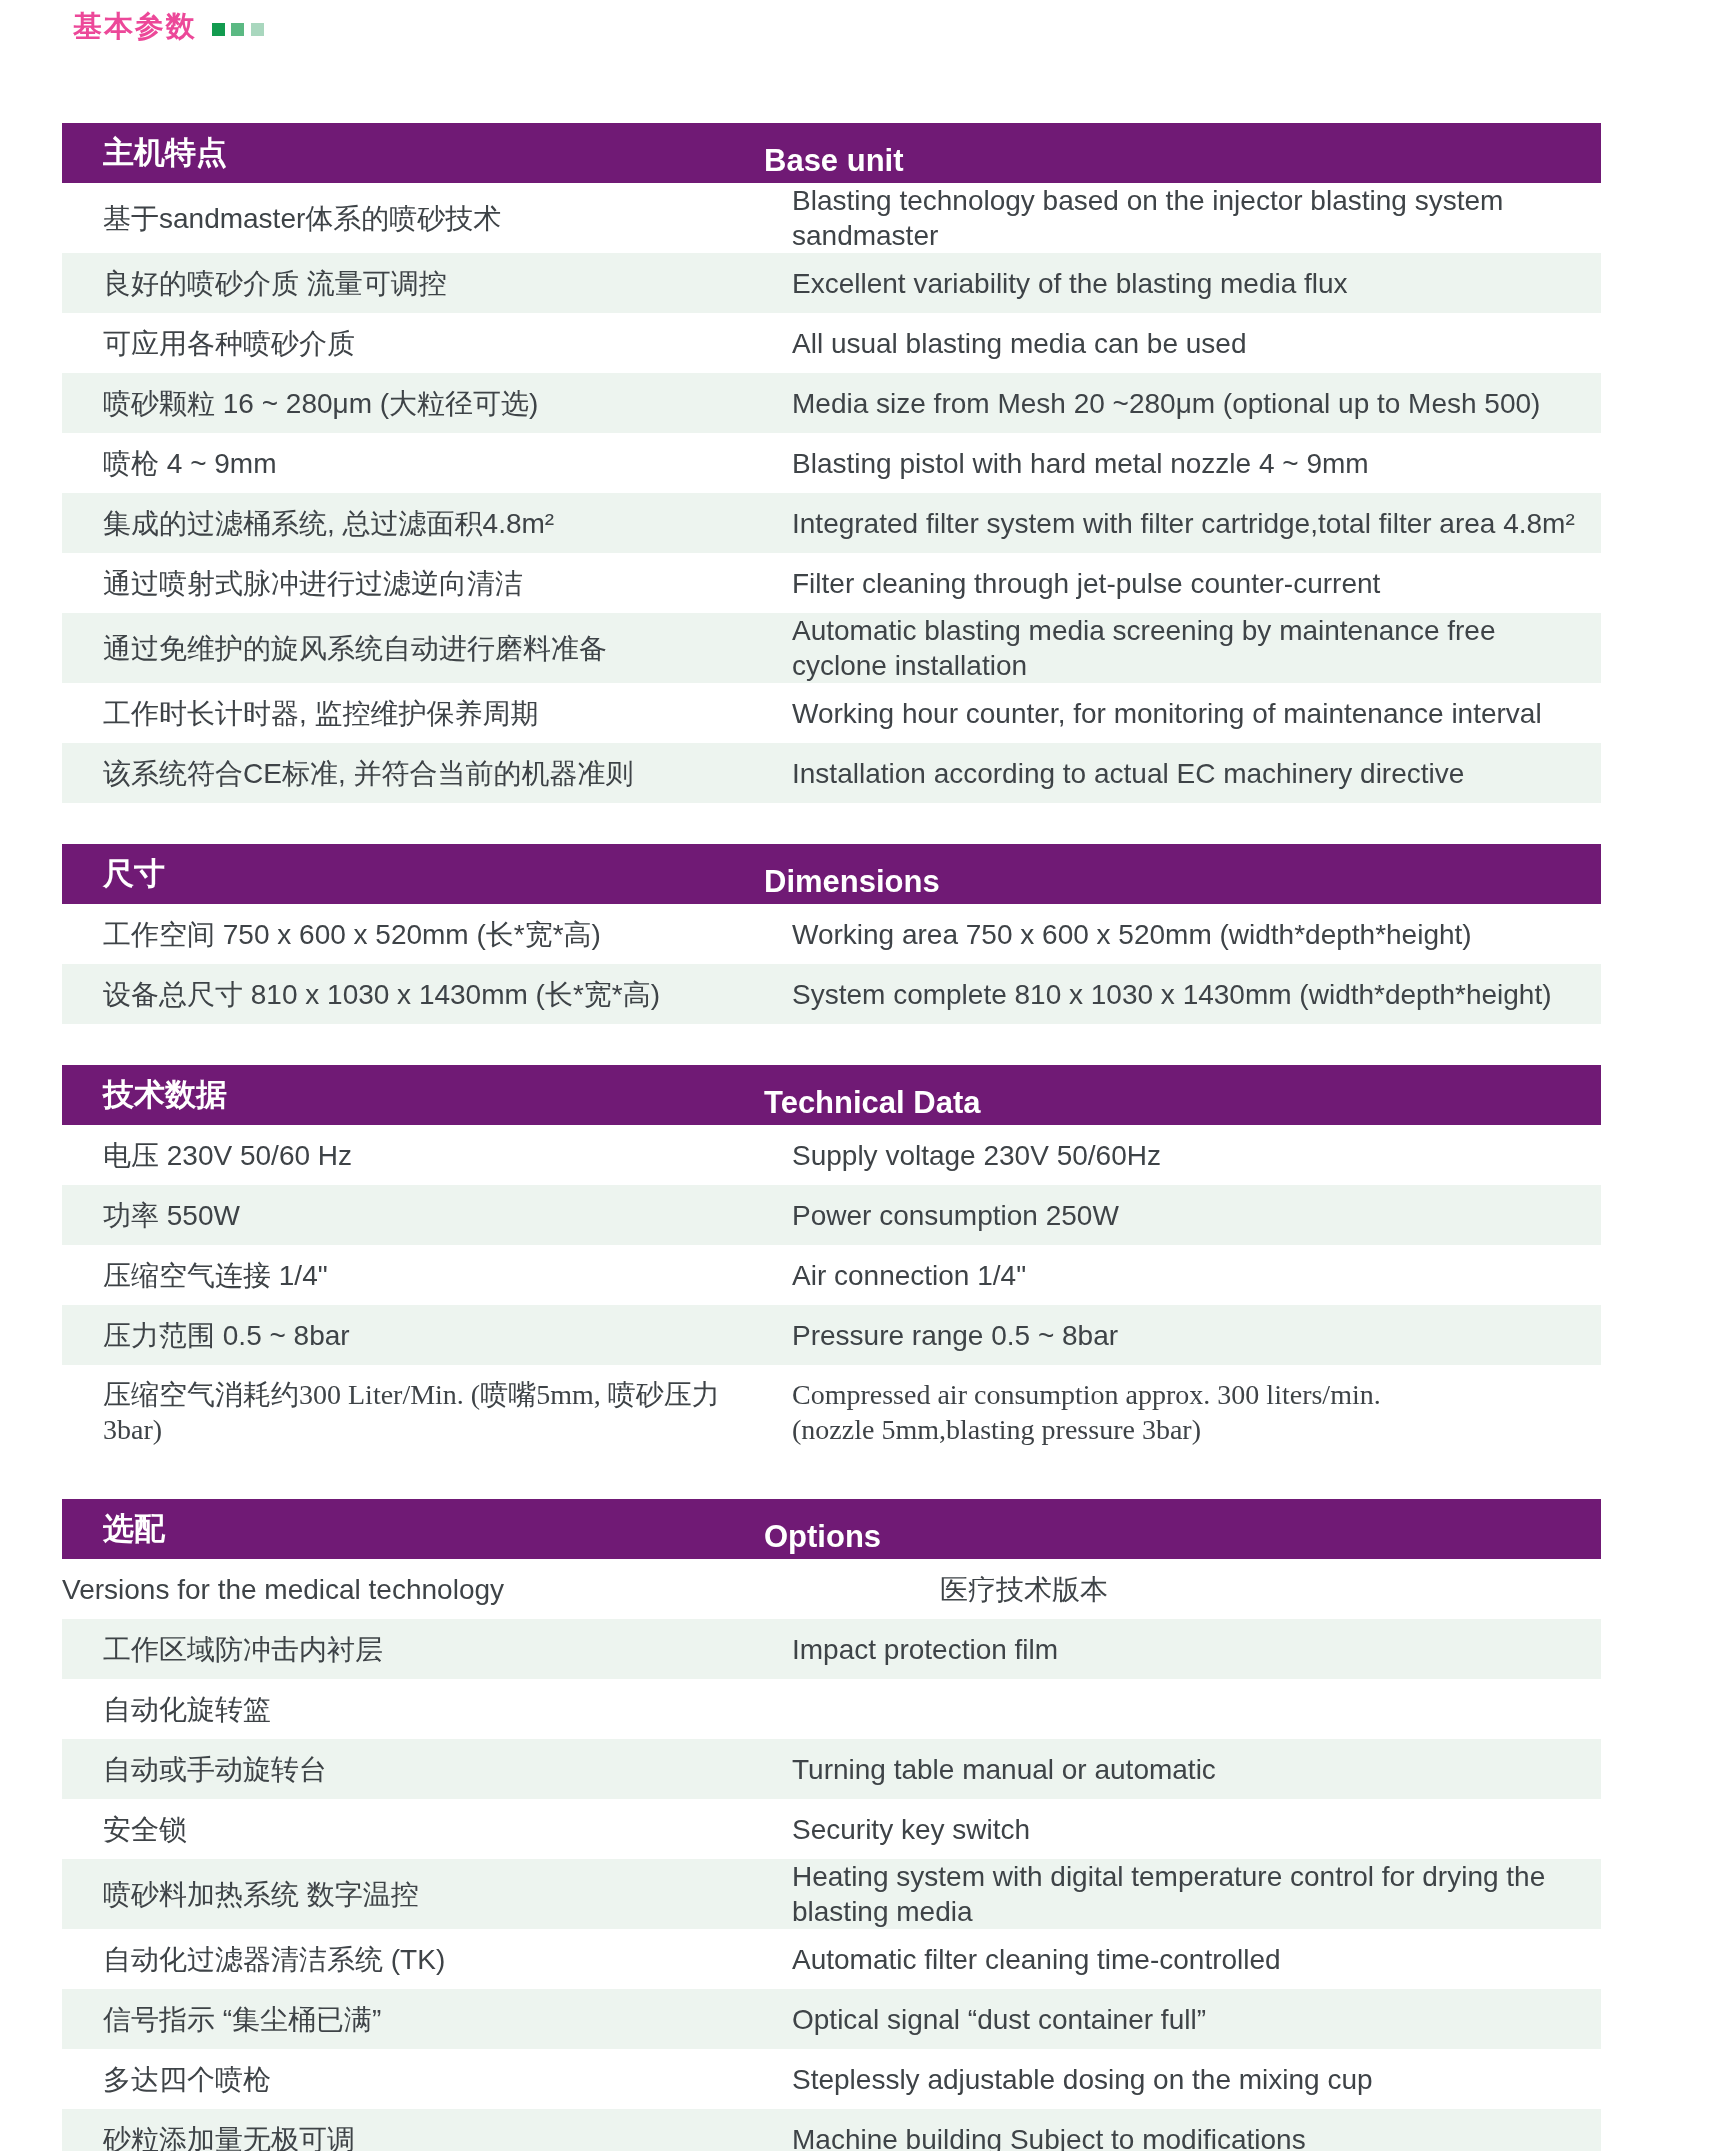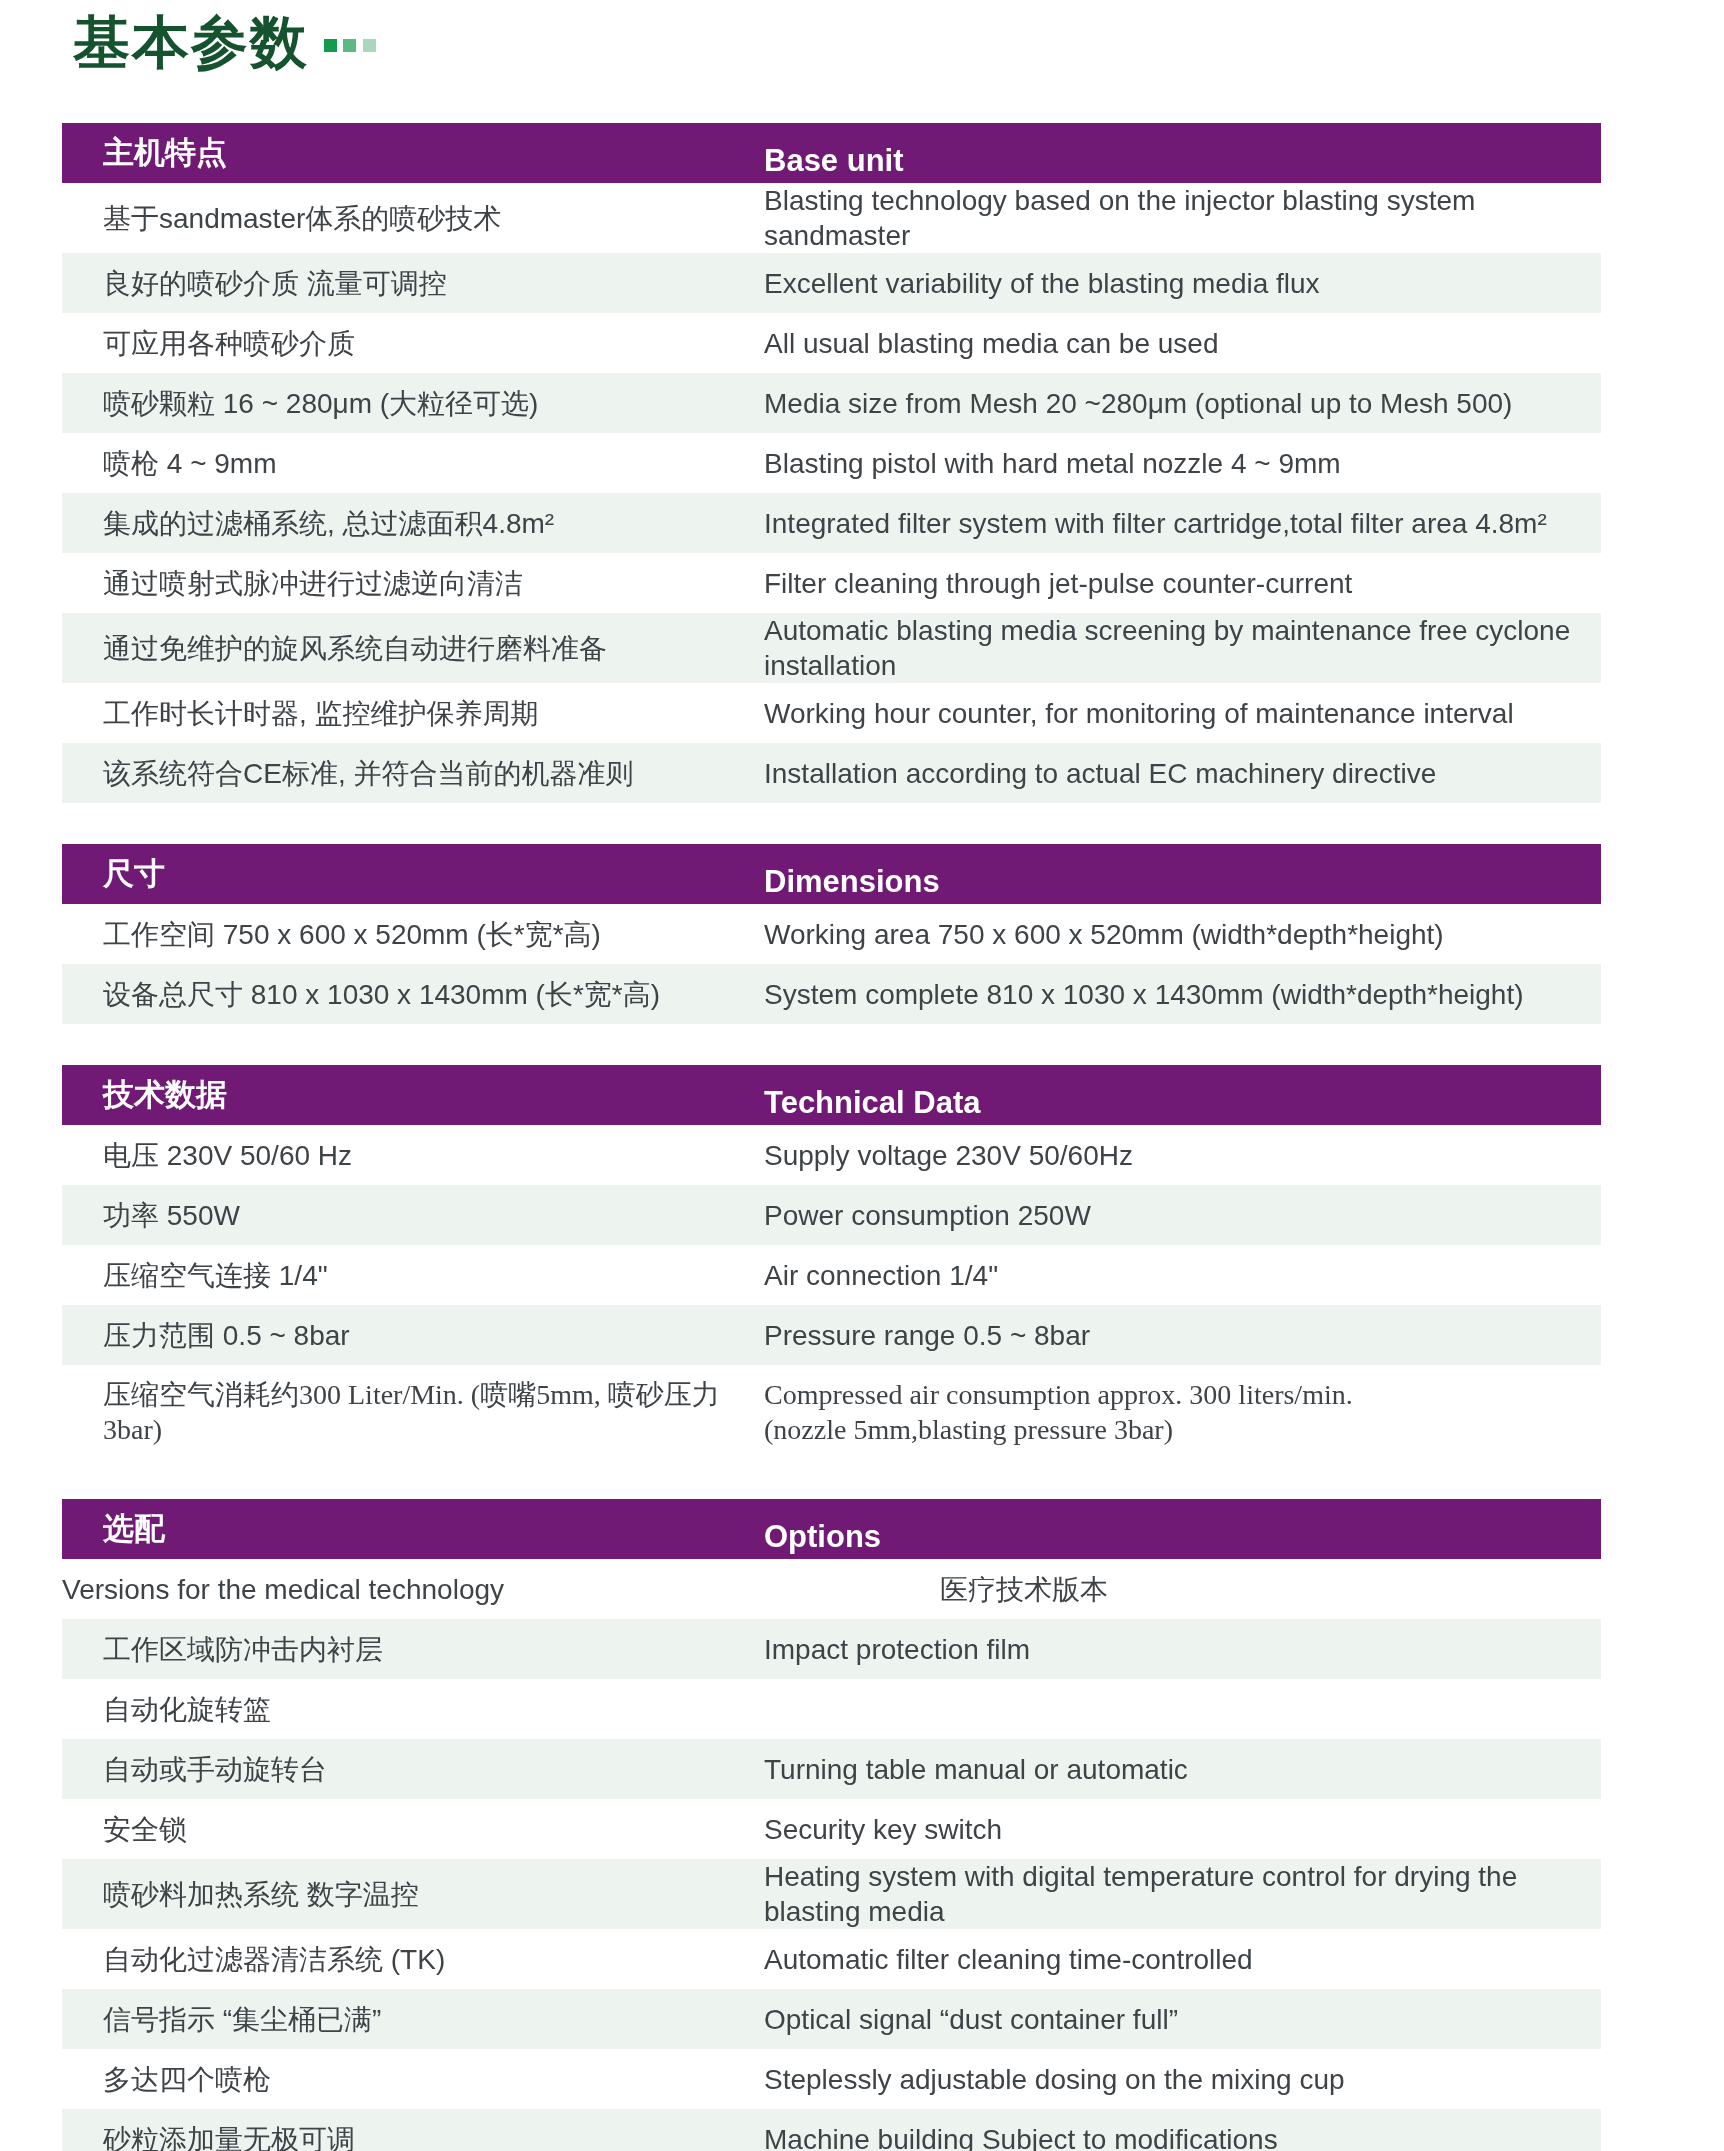--- a/index.html
+++ b/index.html
@@ -1,38 +1,38 @@
 <!DOCTYPE html>
 <html style="font-size:15px"><head>
 <meta charset="utf-8">
 <style>
   html,body{margin:0;padding:0;background:#ffffff;}
   body{width:1725px;height:2152px;position:relative;font-family:"Liberation Sans","DejaVu Sans",sans-serif;color:#3e4347;}
   .page{position:absolute;inset:0;background:#ffffff;overflow:hidden;}
 
   .title-row{position:absolute;left:73px;top:11.2px;display:flex;align-items:center;}
-  .page-title{font-size:57px;line-height:1.1;font-weight:bold;color:#14532d;letter-spacing:1.9px;margin:0;}
+  .page-title{font-size:29px;line-height:1.1;font-weight:bold;color:#ec4899;letter-spacing:1.9px;margin:0;}
   .title-dots{display:flex;align-items:center;margin-left:15px;margin-top:5.6px;}
   .title-dots i{display:block;width:13px;height:13px;margin-right:6.5px;}
   .dot1{background:#129b4f;}
   .dot2{background:#5bb983;}
   .dot3{background:#a9d7be;}
 
   .tables{position:absolute;left:62px;top:123px;width:1539px;}
   .section{width:100%;}
   .section + .section{margin-top:41px;}
 
   .sec-header{display:flex;align-items:center;height:60px;background:#701a75;color:#ffffff;font-weight:bold;font-size:31px;}
   .sec-header .hcell-zh{width:702px;padding-left:41px;box-sizing:border-box;}
   .sec-header .hcell-en{flex:1;margin-top:15px;}
 
   .row{display:flex;align-items:center;min-height:60px;background:#ffffff;font-size:28px;}
   .row:nth-child(odd){background:#edf4ef;}
   
-  .rows .row{background:#ffffff;}
+  .rows .row{background:#ffffff;gap:28px;}
   .rows .row:nth-child(even){background:#edf4ef;}
   .cell{line-height:1.25;}
   .cell.zh{width:702px;padding-left:41px;padding-right:28px;box-sizing:border-box;}
   .cell.en{flex:1;padding-right:22.4px;white-space:pre-line;}
   .row.tall{min-height:93px;padding:7.5px 0;box-sizing:border-box;font-family:Liberation Serif, serif;}
 </style>
 </head>
 <body>
 
 <div class="page">

